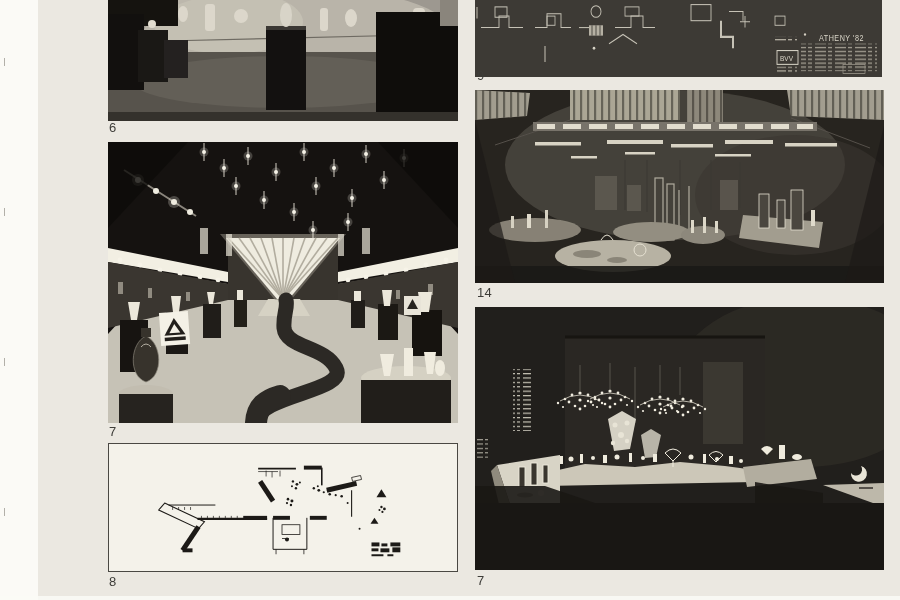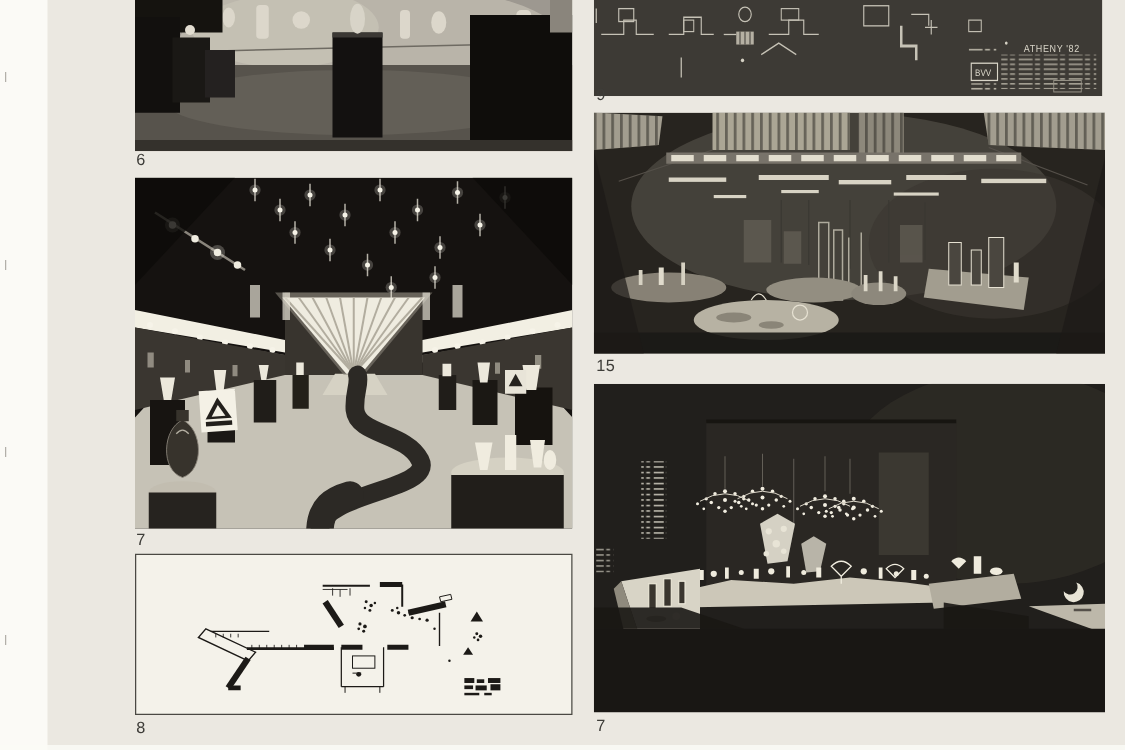--- a/index.html
+++ b/index.html
@@ -437,21 +437,21 @@
           <rect x="316" y="100" width="12" height="40"></rect>
         </g>
         <rect x="336" y="120" width="4" height="16" fill="#e0dbcc"></rect>
       </g>
 
       <rect y="176" width="409" height="17" fill="#1b1916" opacity=".9"></rect>
       <polygon points="0,30 0,193 40,193" fill="#1d1a17" opacity=".7"></polygon>
       <polygon points="409,36 409,193 370,193" fill="#1d1a17" opacity=".7"></polygon>
     </svg>
   </div>
-  <span class="fig-label" style="left:477px;top:286px">15</span>
+  <span class="fig-label" style="left:477px;top:286px">14</span>
 
   <div class="fig" style="left:475px;top:307px;width:409px;height:263px">
     <svg viewBox="0 0 409 263" preserveAspectRatio="none">
       <defs>
         <pattern id="p11cap" width="16" height="4.4" patternUnits="userSpaceOnUse">
           <rect width="8" height="1.2" fill="#d8d4c6"></rect>
           <rect x="10" width="3" height="1.2" fill="#d8d4c6"></rect>
         </pattern>
         <g id="ch11" fill="#f1ede0">
           <circle cx="0" cy="0" r="1.6"></circle>

